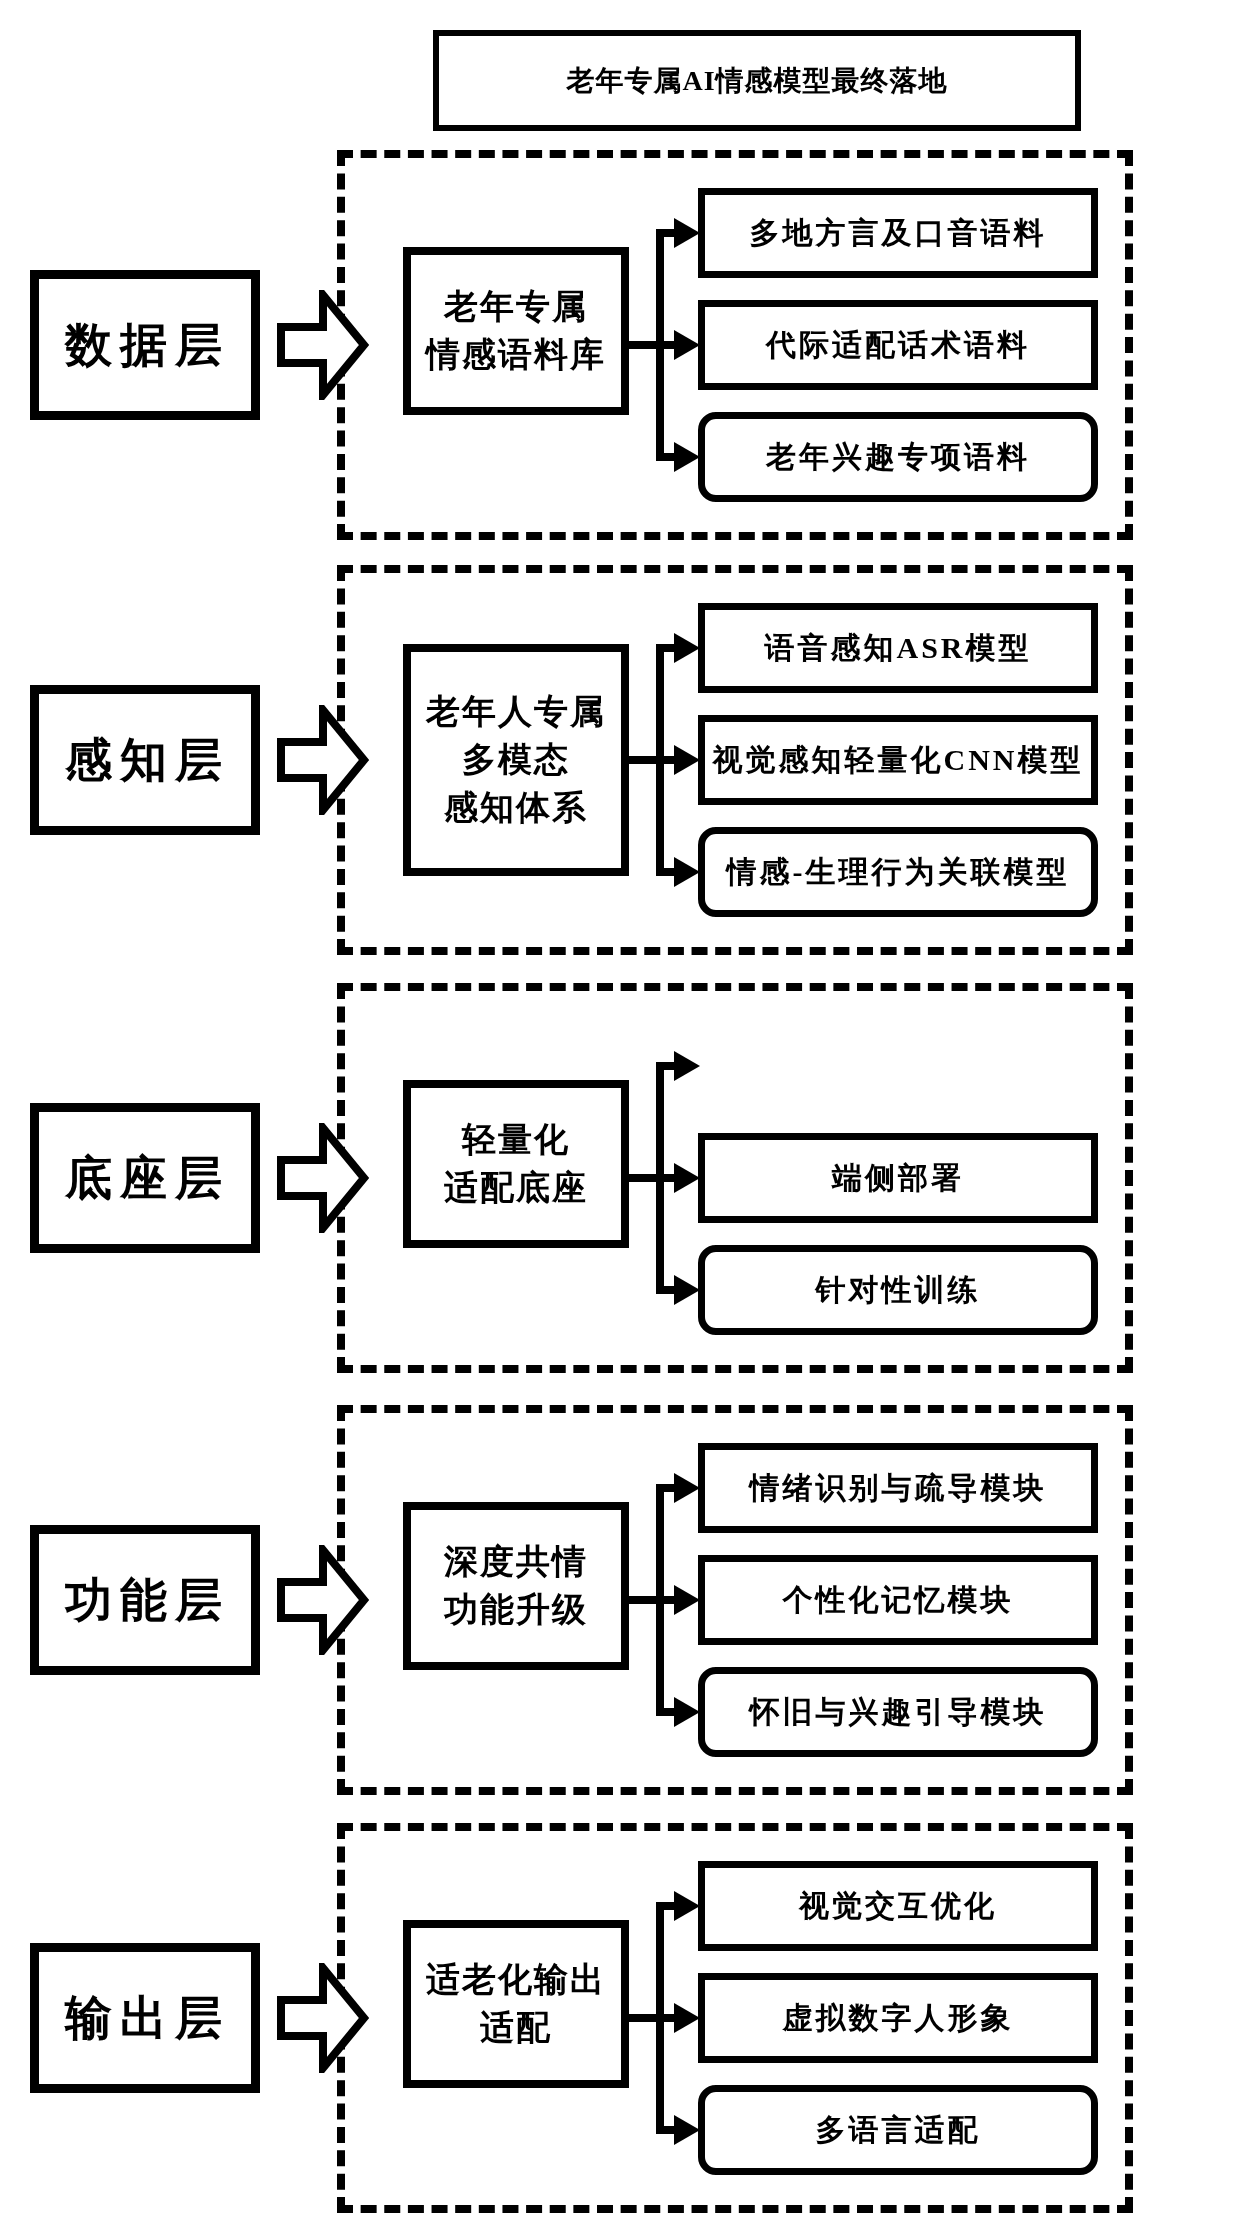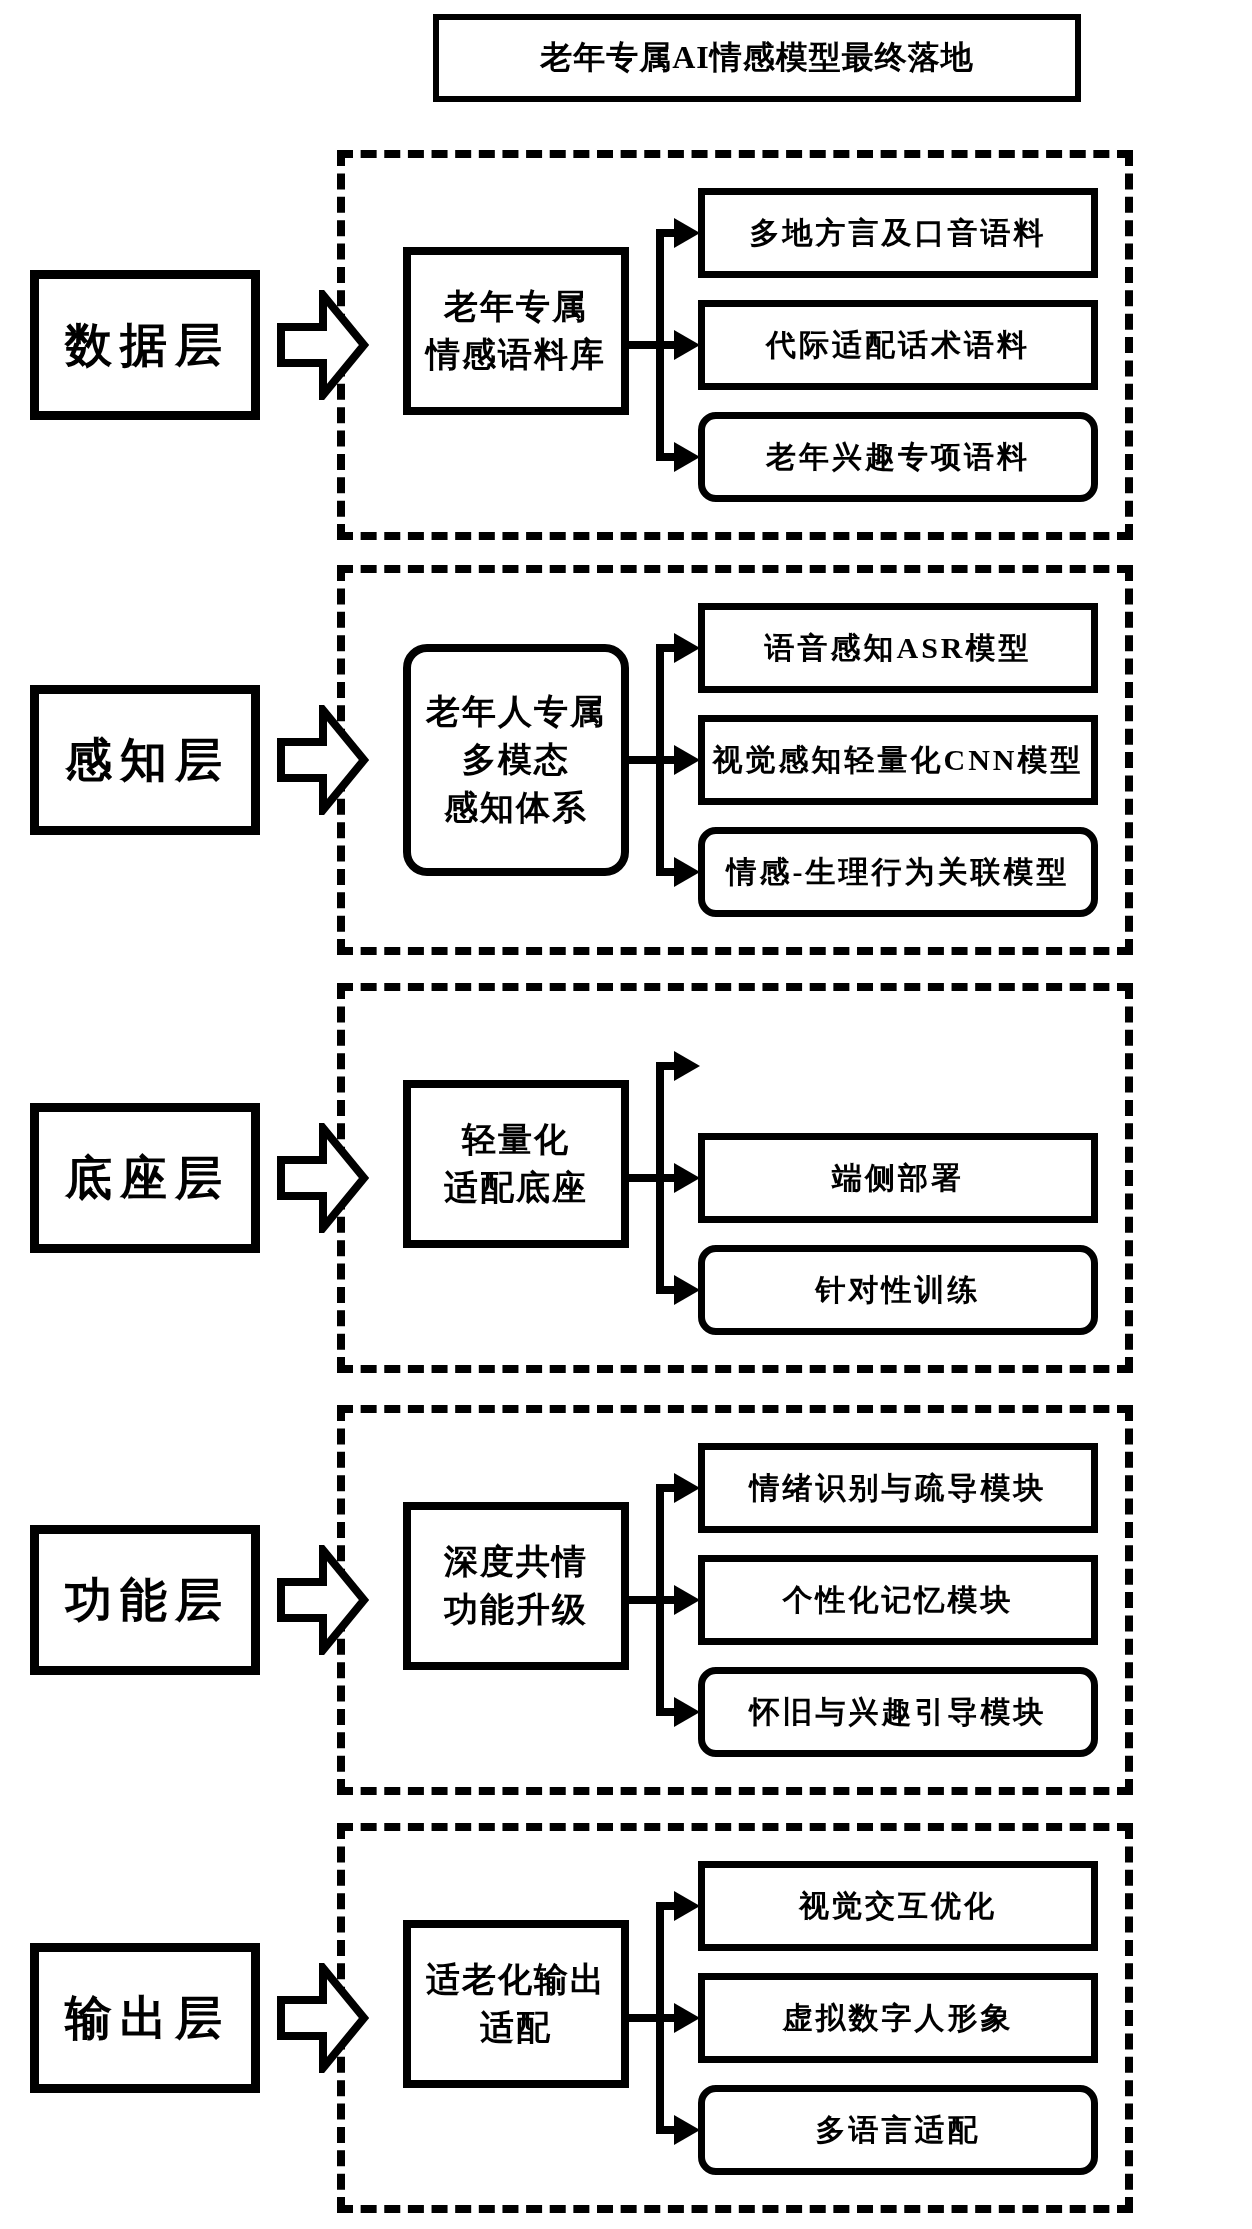--- a/index.html
+++ b/index.html
@@ -5,24 +5,24 @@
   * { margin:0; padding:0; box-sizing:border-box; }
   html,body { background:#ffffff; }
   body {
     width:1252px; height:2229px;
     font-family:"Liberation Serif","DejaVu Serif",serif;
     color:#000;
   }
   .canvas { position:relative; width:1252px; height:2229px; background:#fff; overflow:hidden; }
 
   .title-box {
-    position:absolute; left:433px; top:14px; width:648px; height:88px;
+    position:absolute; left:433px; top:30px; width:648px; height:101px;
     border:6px solid #000; background:#fff;
     display:flex; align-items:center; justify-content:center;
-    font-size:32px; letter-spacing:1px; font-weight:600;
+    font-size:28px; letter-spacing:1px; font-weight:600;
   }
 
   .section { position:absolute; left:0; width:1252px; height:390px; }
 
   .layer-box {
     position:absolute; left:30px; top:120px; width:230px; height:150px;
     border:9px solid #000; background:#fff;
     display:flex; align-items:center; justify-content:center;
     font-size:47px; letter-spacing:8px; padding-left:5px; font-weight:600;
   }
@@ -35,21 +35,21 @@
   }
 
   .hub-box {
     position:absolute; left:403px; width:226px;
     border:8px solid #000; background:#fff;
     display:flex; align-items:center; justify-content:center;
     text-align:center; font-size:34px; line-height:1.42;
     white-space:pre-line; font-weight:600; letter-spacing:2px;
   }
   .hub-2 { height:168px; top:97px; }
-  .hub-3 { height:232px; top:79px;border-radius:24px; }
+  .hub-3 { height:232px; top:79px; }
 
   .leaf-box {
     position:absolute; left:698px; width:400px; height:90px;
     border:7px solid #000; background:#fff;
     display:flex; align-items:center; justify-content:center;
     font-size:30px; letter-spacing:3px; font-weight:600;
   }
   .leaf-0 { top:38px; }
   .leaf-1 { top:150px; }
   .leaf-2 { top:262px;border-radius:18px; }

